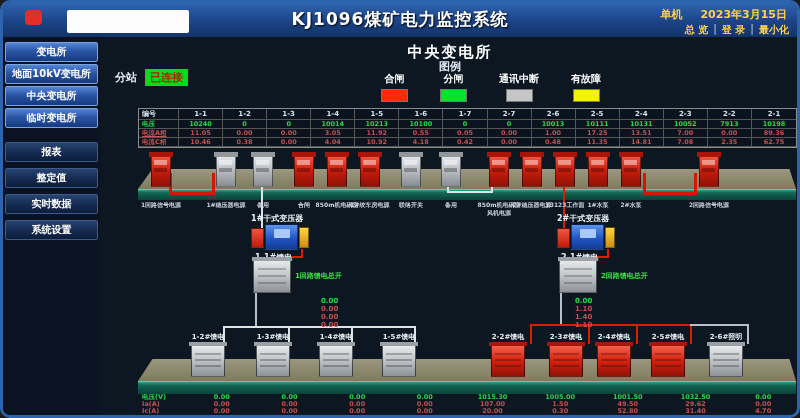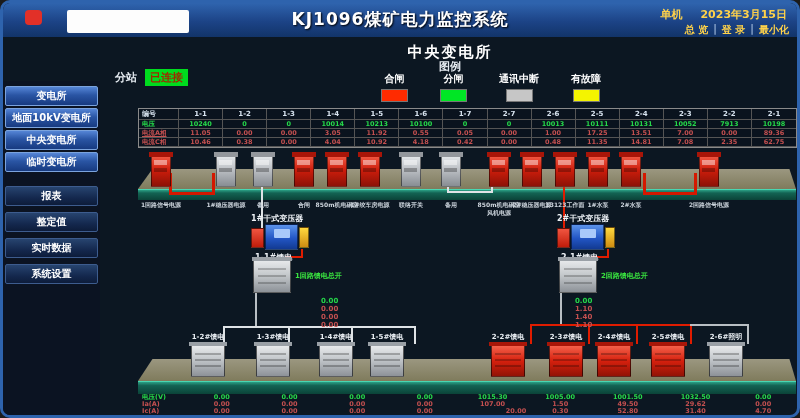--- a/index.html
+++ b/index.html
@@ -11,21 +11,21 @@
   .logo-badge{position:absolute;left:22px;top:7px;width:17px;height:15px;border-radius:4px;background:#e23028;}
   .logo-redact{position:absolute;left:64px;top:7px;width:122px;height:23px;background:#fdfdfd;border-radius:2px;}
   .app-title{position:absolute;left:0;right:0;top:5px;text-align:center;color:#fff;font-size:17px;font-weight:bold;letter-spacing:1px;text-shadow:1px 1px 2px #000;}
   .tb-info{position:absolute;right:10px;top:4px;color:#ffd24a;font-size:11px;font-weight:bold;}
   .tb-info .mode{margin-right:18px;}
   .tb-menu{position:absolute;right:8px;top:20px;color:#ffd24a;font-size:10px;font-weight:bold;display:flex;gap:5px;}
   .tb-menu .sep{color:#9ab4d8;}
   .tb-menu span{cursor:pointer;}
 
   
-  .sidebar{position:absolute;left:0;top:34px;bottom:0;width:97px;background:#0b1322;padding-top:5px;margin-top:44px;}
+  .sidebar{position:absolute;left:0;top:34px;bottom:0;width:97px;background:#0b1322;padding-top:5px;}
   .sbtn{width:93px;margin:0 auto 2px;height:20px;line-height:18px;text-align:center;color:#fff;font-size:10px;font-weight:bold;border-radius:2px;white-space:nowrap;cursor:pointer;overflow:hidden;}
   .sbtn.nav{background:linear-gradient(180deg,#5585d6 0%,#2a55a4 45%,#173a80 100%);border:1px solid #7ba3dd;}
   .sbtn.tool{background:linear-gradient(180deg,#27446f 0%,#14284e 60%,#0d1c3a 100%);border:1px solid #3d5c8e;margin-bottom:6px;}
   .side-gap{height:12px;}
 
   
   .page-title{position:absolute;left:97px;width:700px;top:40px;text-align:center;color:#fff;font-size:15px;font-weight:bold;letter-spacing:2px;}
   .station{position:absolute;left:112px;top:66px;display:flex;align-items:center;gap:8px;color:#e6ecf2;font-size:11px;font-weight:bold;}
   .badge{background:#00dc1e;color:#9e2a00;padding:1px 5px;font-size:11px;font-weight:bold;}
   .legend-title{position:absolute;left:97px;width:700px;top:56px;text-align:center;color:#e6ecf2;font-size:11px;font-weight:bold;}
@@ -366,21 +366,21 @@
         <div class="st"></div>
         <div class="cp"></div>
         <div class="lbl">1-3#馈电</div>
       </div>
       <div class="fbox gray" style="left: 316px;">
         <div class="bd"></div>
         <div class="st"></div>
         <div class="cp"></div>
         <div class="lbl">1-4#馈电</div>
       </div>
-      <div class="fbox gray" style="left: 367px;">
+      <div class="fbox gray" style="left: 379px;">
         <div class="bd"></div>
         <div class="st"></div>
         <div class="cp"></div>
         <div class="lbl">1-5#馈电</div>
       </div>
       <div class="fbox red" style="left: 488px;">
         <div class="bd"></div>
         <div class="st"></div>
         <div class="cp"></div>
         <div class="lbl">2-2#馈电</div>
@@ -466,20 +466,20 @@
       <div class="bc" style="color: rgb(196, 80, 80);">107.00</div>
       <div class="bc" style="color: rgb(196, 80, 80);">1.50</div>
       <div class="bc" style="color: rgb(196, 80, 80);">49.50</div>
       <div class="bc" style="color: rgb(196, 80, 80);">29.62</div>
       <div class="bc" style="color: rgb(196, 80, 80);">0.00</div>
       <div class="bc lab" style="color: rgb(196, 80, 80);">Ic(A)</div>
       <div class="bc" style="color: rgb(196, 80, 80);">0.00</div>
       <div class="bc" style="color: rgb(196, 80, 80);">0.00</div>
       <div class="bc" style="color: rgb(196, 80, 80);">0.00</div>
       <div class="bc" style="color: rgb(196, 80, 80);">0.00</div>
-      <div class="bc" style="color: rgb(196, 80, 80); text-align: right;">20.00</div>
+      <div class="bc" style="color: rgb(196, 80, 80);">20.00</div>
       <div class="bc" style="color: rgb(196, 80, 80);">0.30</div>
       <div class="bc" style="color: rgb(196, 80, 80);">52.80</div>
       <div class="bc" style="color: rgb(196, 80, 80);">31.40</div>
       <div class="bc" style="color: rgb(196, 80, 80);">4.70</div>
     </div>
 
 </div>
 
 </body></html>

